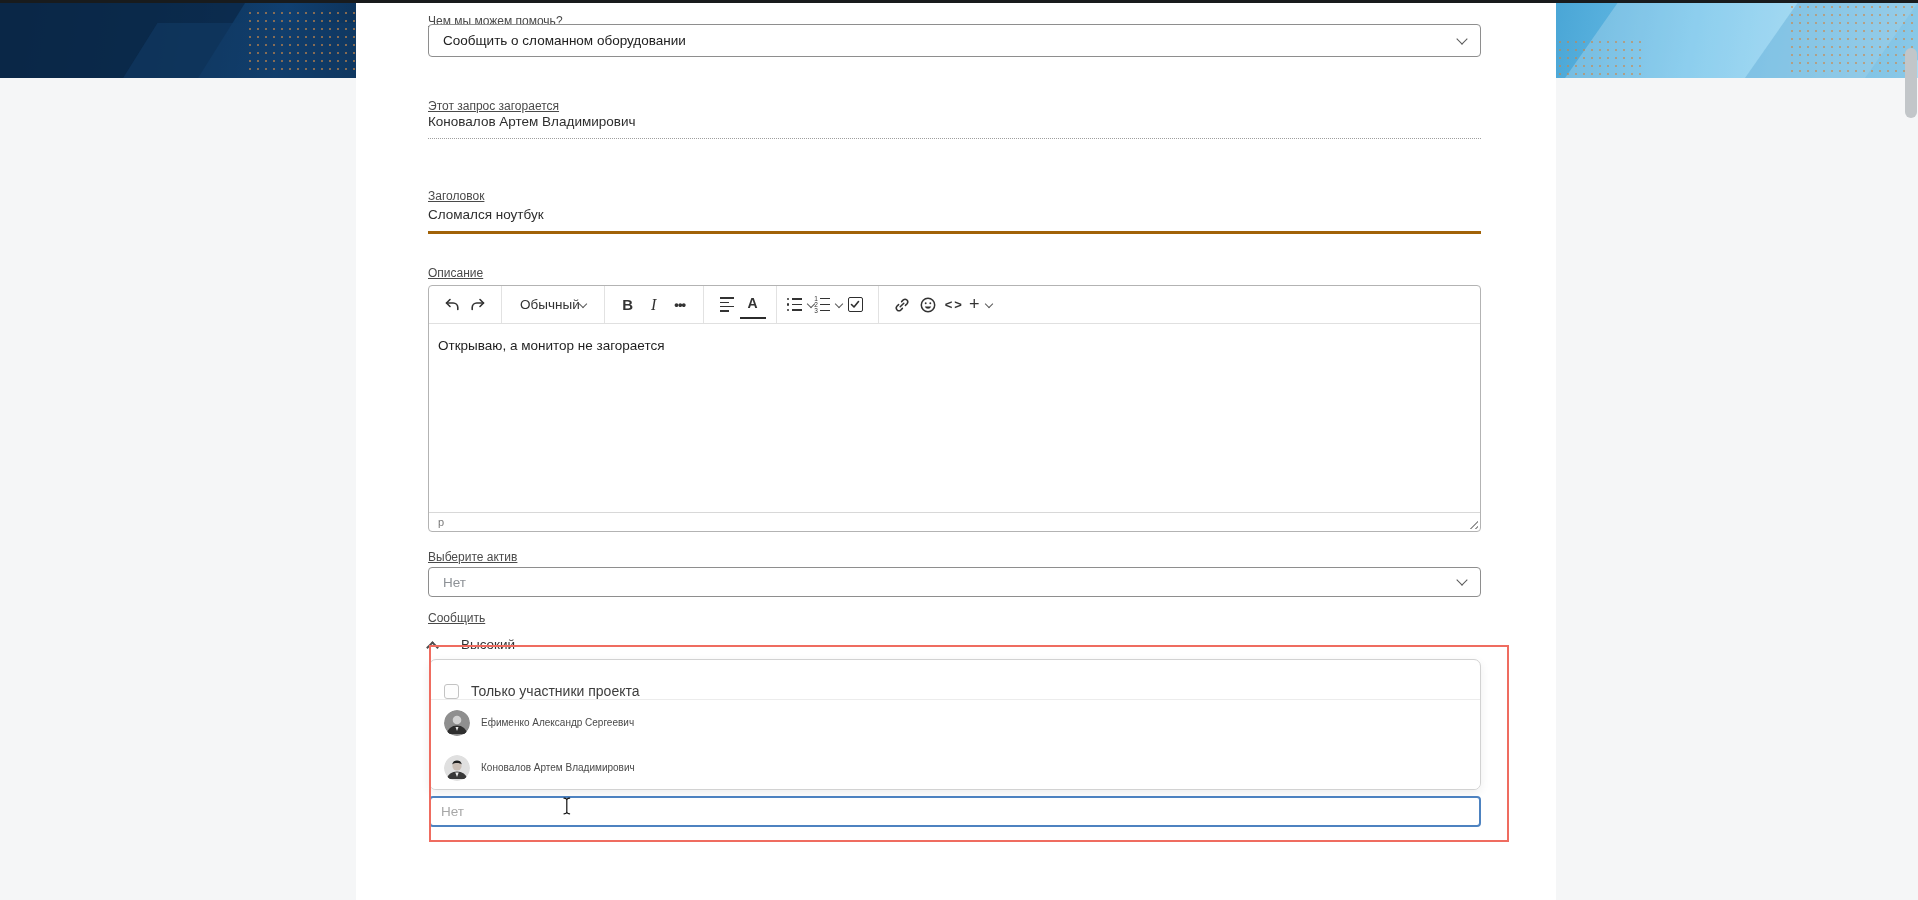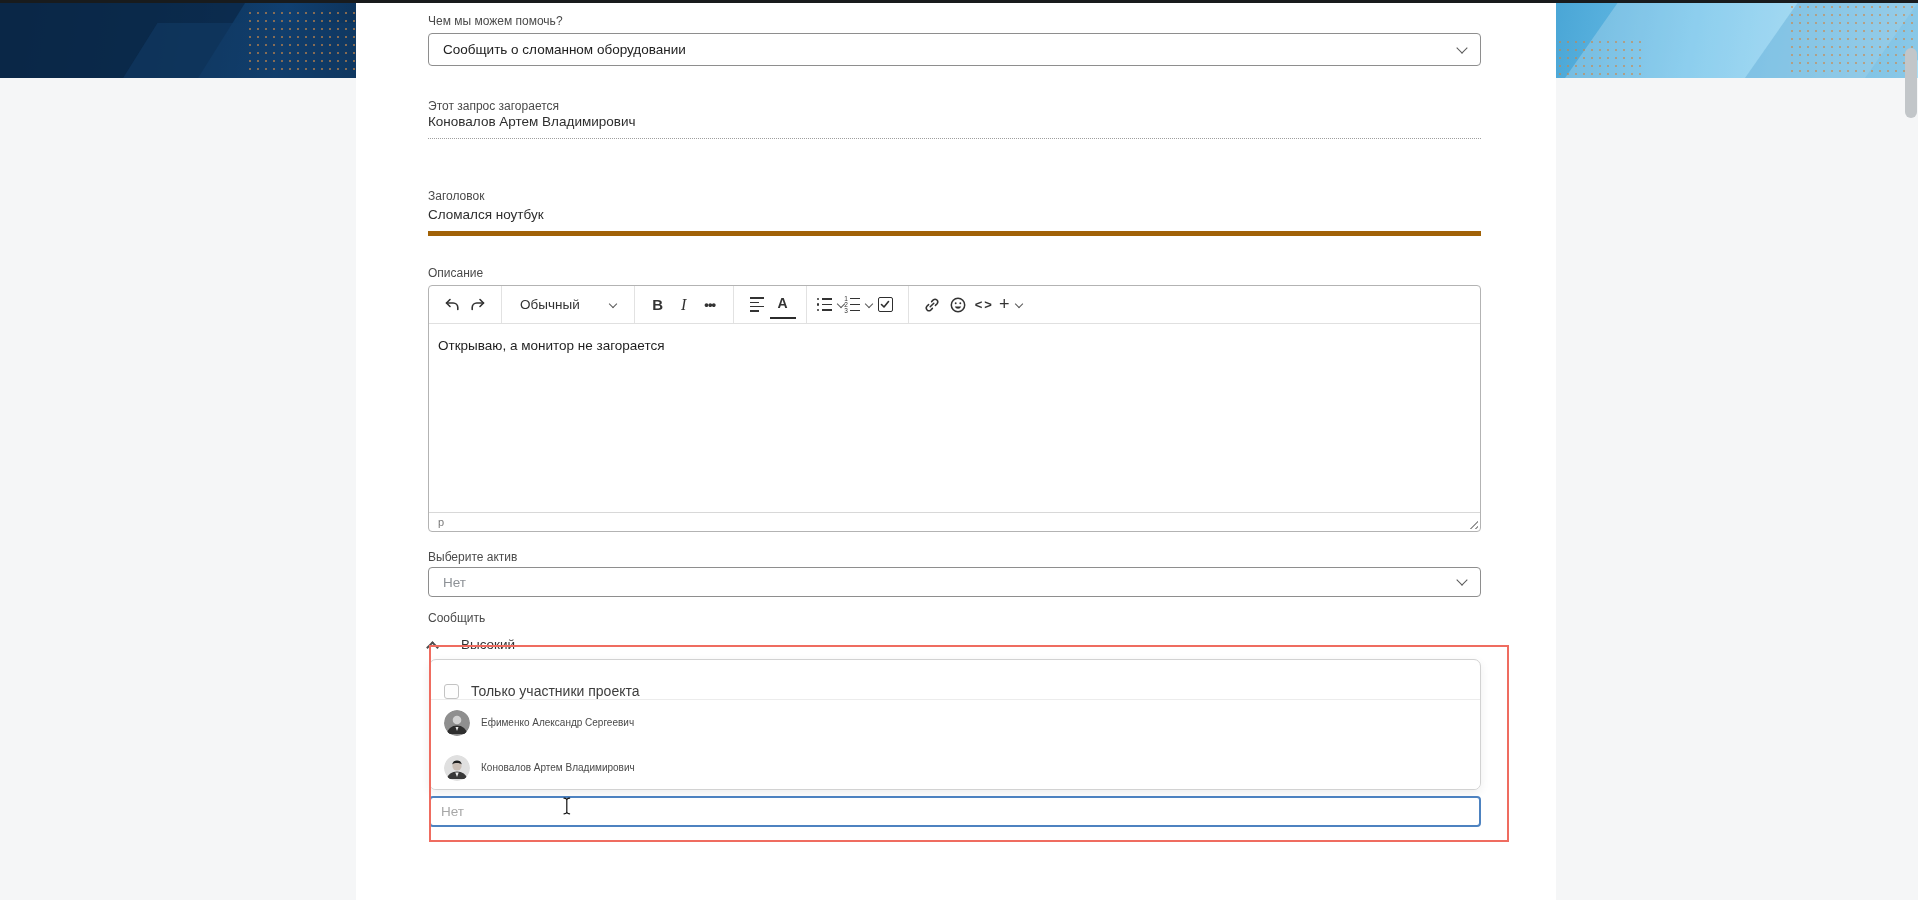--- a/index.html
+++ b/index.html
@@ -16,36 +16,36 @@
   .banner-left .dots { position: absolute; right: 0; top: 6px; width: 110px; height: 66px; background-image: radial-gradient(rgba(214,140,70,.85) 1px, transparent 1.3px); background-size: 8px 8px; opacity: .7; }
   .banner-right { left: 1556px; width: 362px; background: linear-gradient(100deg, #4aa6d6 0%, #6fc2ea 40%, #93d3f0 75%, #aadef5 100%); }
   .banner-right .stripe1 { position: absolute; left: 30px; top: -20px; width: 300px; height: 130px; background: rgba(255,255,255,.22); transform: skewX(-35deg); }
   .banner-right .stripe2 { position: absolute; left: 210px; top: -20px; width: 160px; height: 130px; background: rgba(80,160,205,.35); transform: skewX(-35deg); }
   .banner-right .dots-a { position: absolute; left: 0; bottom: 0; width: 90px; height: 40px; background-image: radial-gradient(rgba(210,130,60,.8) 1px, transparent 1.3px); background-size: 8px 8px; opacity: .7; }
   .banner-right .dots-b { position: absolute; right: 0; top: 0; width: 130px; height: 70px; background-image: radial-gradient(rgba(210,130,60,.8) 1px, transparent 1.3px); background-size: 8px 8px; opacity: .7; }
   .column { position: absolute; left: 356px; top: 3px; width: 1200px; height: 897px; background: #ffffff; }
   .scroll-thumb { position: absolute; right: 1px; top: 48px; width: 12px; height: 70px; background: #c2c6c9; border-radius: 6px; z-index: 7; }
 
   
-  .f-label { position: absolute; left: 428px; font-size: 12px; color: #4a4a4a; line-height: 14px; }
+  .f-label { position: absolute; left: 428px; font-size: 12px; color: #4a4a4a; line-height: 14px; text-decoration: underline; }
   .select { position: absolute; left: 428px; width: 1053px; background: #fff; border: 1px solid #8e8e8e; border-radius: 4px; display: flex; align-items: center; padding: 0 14px; cursor: pointer; }
   .select .val { font-size: 13.5px; color: #212121; flex: 1; }
   .select .val.muted { color: #8d9196; }
   .chev { width: 8px; height: 8px; border-right: 1.4px solid #5a5a5a; border-bottom: 1.4px solid #5a5a5a; transform: rotate(45deg); margin-top: -4px; flex: 0 0 auto; }
   .chev.sm { width: 6px; height: 6px; margin-top: -2px; }
   .readonly-val { position: absolute; left: 428px; width: 1053px; font-size: 13.5px; color: #2e2e2e; padding-bottom: 9px; }
   .dotted { border-bottom: 1px dotted #9e9e9e; }
-  .solid-line { border-bottom: 5px solid #a16207; }
+  .solid-line { border-bottom: 3px solid #a16207; }
 
   
   .editor { position: absolute; left: 428px; top: 285px; width: 1053px; height: 247px; border: 1px solid #b3b3b3; border-radius: 4px; background: #fff; display: flex; flex-direction: column; }
   .toolbar { height: 38px; display: flex; align-items: center; padding: 0 10px; border-bottom: 1px solid #e0e0e0; flex: 0 0 auto; }
   .tbtn { display: flex; align-items: center; justify-content: center; min-width: 26px; height: 28px; cursor: pointer; color: #333; }
   .tsep { align-self: stretch; width: 1px; background: #e2e2e2; margin: 0 10px; }
-  .para-select { display: flex; align-items: center; gap: 30px; padding: 0 8px; height: 28px; cursor: pointer; }
+  .para-select { display: flex; align-items: center; padding: 0 8px; height: 28px; cursor: pointer; }
   .para-select .txt { font-size: 13.5px; color: #333; }
   .glyph-b { font-size: 15px; font-weight: 700; }
   .glyph-i { font-family: "Liberation Serif", serif; font-style: italic; font-size: 16px; }
   .glyph-more { font-size: 13px; letter-spacing: -1px; font-weight: 700; }
   .glyph-code { font-size: 13px; font-weight: 600; letter-spacing: 2px; }
   .glyph-plus { font-size: 18px; font-weight: 400; }
   .glyph-a { font-size: 14px; font-weight: 600; border-bottom: 2px solid #2b2b2b; line-height: 15px; padding: 0 1px; }
   .align-icon { display: flex; flex-direction: column; gap: 2.5px; }
   .align-icon i { display: block; height: 1.7px; background: #333; }
   .list-icon { display: flex; flex-direction: column; gap: 3px; }
@@ -100,21 +100,21 @@
   <div class="banner banner-right">
     <div class="stripe1"></div>
     <div class="stripe2"></div>
     <div class="dots-a"></div>
     <div class="dots-b"></div>
   </div>
   <div class="column"></div>
   <div class="scroll-thumb"></div>
 
   <div class="f-label" style="top:14px">Чем мы можем помочь?</div>
-  <div class="select" style="top:33px; height:33px;">
+  <div class="select" style="top:24px; height:33px;">
     <span class="val">Сообщить о сломанном оборудовании</span>
     <span class="chev"></span>
   </div>
 
   <div class="f-label" style="top:99px">Этот запрос загорается</div>
   <div class="readonly-val dotted" style="top:114px">Коновалов Артем Владимирович</div>
 
   <div class="f-label" style="top:189px">Заголовок</div>
   <div class="readonly-val solid-line" style="top:207px; cursor:text;">Сломался ноутбук</div>
 

